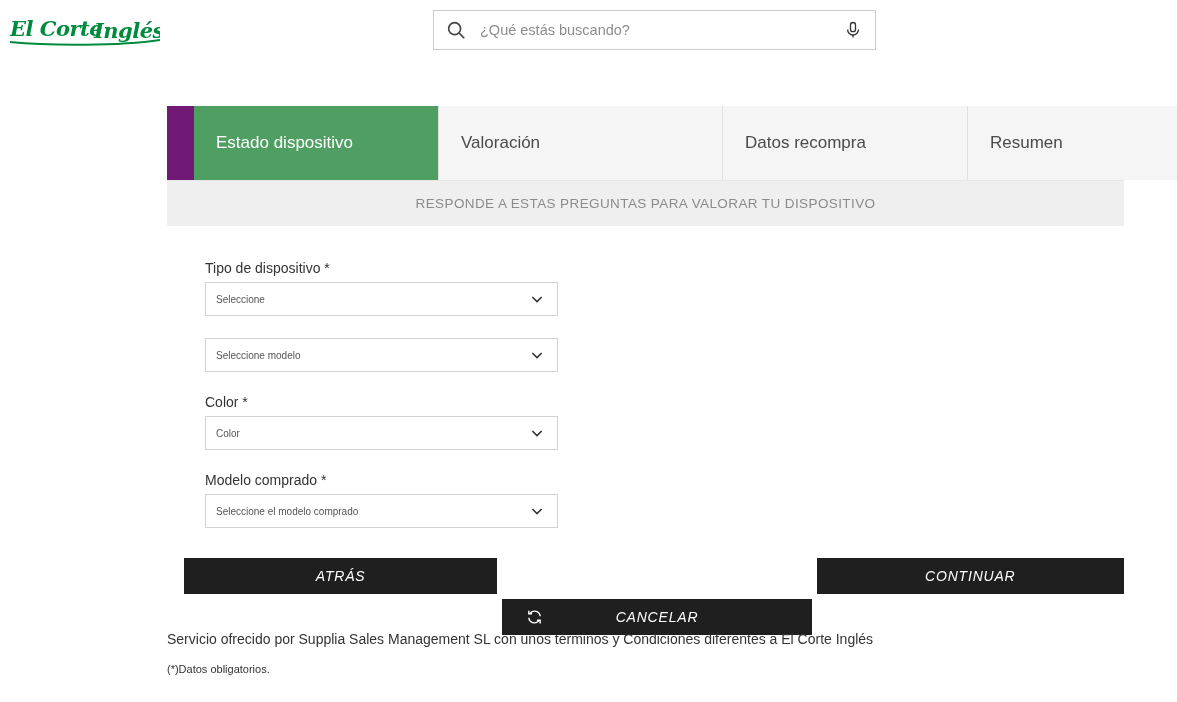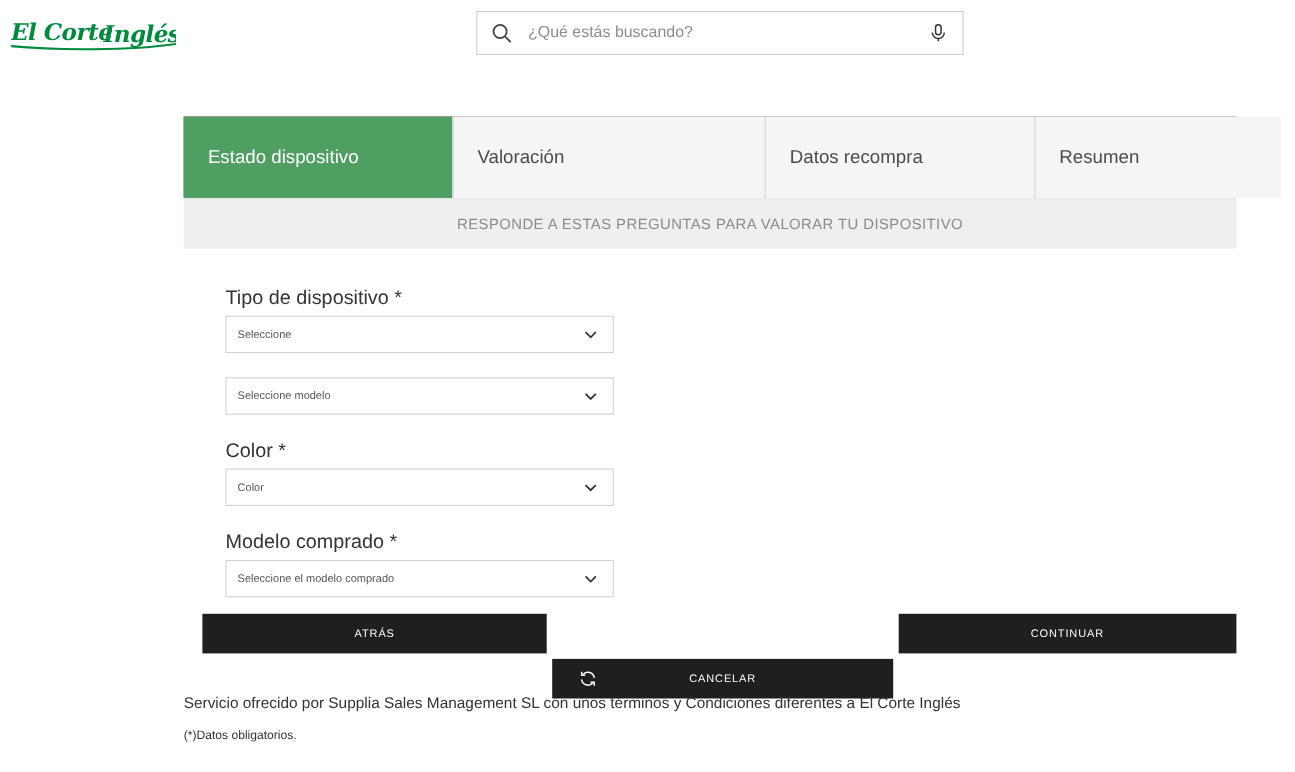--- a/index.html
+++ b/index.html
@@ -73,21 +73,22 @@
   
   .wizard {
     position: absolute;
     left: 167px;
     top: 106px;
     width: 957px;
   }
   .tabs {
     display: flex;
     height: 74px;
-    background: #7f1d1d;
+    background: #701a75;
+    padding-left: 27px;
   }
   .tab {
     flex: 0 0 auto;
     display: flex;
     align-items: center;
     padding: 0 22px;
     font-size: 17px;
     color: #4b4b4b;
     background: #f5f5f5;
     border-right: 1px solid #e0e0e0;
@@ -116,21 +117,21 @@
 
   
   .form {
     position: absolute;
     left: 205px;
     top: 260px;
     width: 360px;
   }
   .field { margin-bottom: 22px; }
   .field-label {
-    font-size: 18px;
+    font-size: 14px;
     color: #333;
     margin-bottom: 6px;
     display: block;
   }
   .req { color: #333; }
   .select-wrap {
     position: relative;
     width: 353px;
     height: 34px;
     border: 1px solid #d2d2d2;
@@ -161,25 +162,26 @@
     display: flex;
     gap: 5px;
   }
   .btn {
     height: 36px;
     background: #1f1f1f;
     color: #ffffff;
     display: flex;
     align-items: center;
     justify-content: center;
-    font-size: 10px;
+    font-size: 14px;
     letter-spacing: 0.8px;
     border: none;
     cursor: pointer;
     font-family: "Liberation Sans", sans-serif;
+    font-style: italic;
   }
   .btn-back { width: 315px; }
   .btn-cancel { width: 311px; position: relative; margin-top: 41px; }
   .btn-continue { width: 309px; }
   .refresh-icon {
     position: absolute;
     left: 24px;
     top: 50%;
     transform: translateY(-50%);
     line-height: 0;

